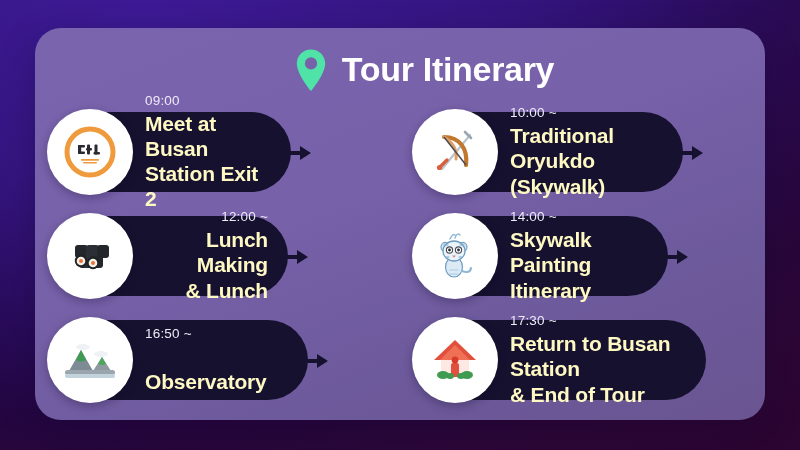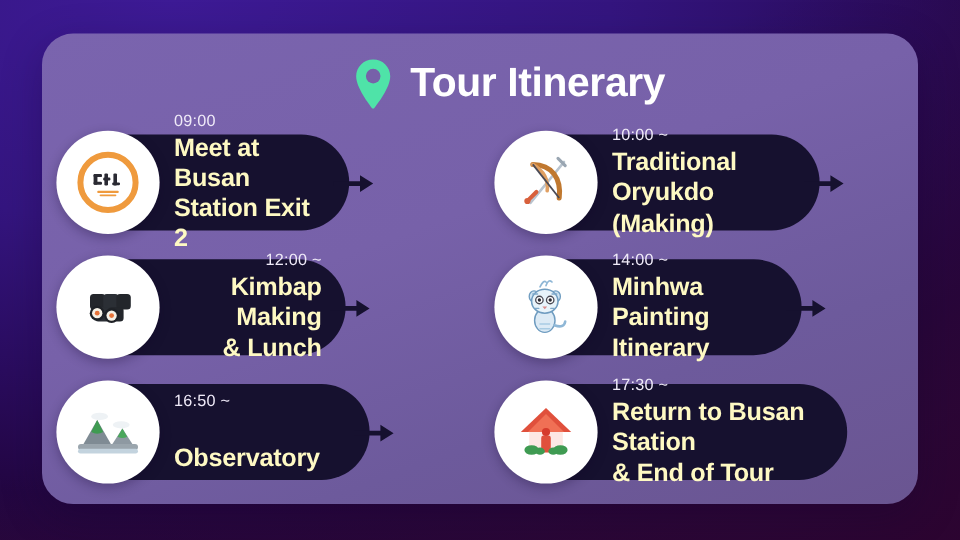--- a/index.html
+++ b/index.html
@@ -149,21 +149,21 @@
               <path d="M20 16 C30 22 33 30 32 38" fill="none" stroke="#e0a063" stroke-width="3" stroke-linecap="round"></path>
               <path d="M20 16 L42 44" stroke="#4a4a55" stroke-width="1.5"></path>
               <path d="M16 46 l7-7" stroke="#d8603c" stroke-width="3.4" stroke-linecap="round"></path>
               <circle cx="15.5" cy="46.5" r="2.6" fill="#d8603c"></circle>
             </svg>
           </div>
           <div class="txt">
             <span class="time">10:00 ~</span>
             <span class="label">
               <span>Traditional Oryukdo</span><br>
-              <span>(Making)</span>
+              <span>(Skywalk)</span>
             </span>
           </div>
         </div>
         <div class="arrow a2">
           <svg viewBox="0 0 34 22">
             <path d="M0 9h22V4l11 7-11 7v-5H0z" fill="#16112f"></path>
           </svg>
         </div>
       </div>
     </div>
@@ -187,21 +187,21 @@
                 <circle cx="22" cy="36" r="2" fill="#e8743a"></circle>
                 <circle cx="34" cy="38" r="6.2" fill="#1e2126"></circle>
                 <circle cx="34" cy="38" r="4.3" fill="#f5f1e6"></circle>
                 <circle cx="34" cy="38" r="2" fill="#e8743a"></circle>
               </g>
             </svg>
           </div>
           <div class="txt">
             <span class="time">12:00 ~</span>
             <span class="label">
-              <span>Kimbap Making</span><br>
+              <span>Lunch Making</span><br>
               <span>&amp; Lunch</span>
             </span>
           </div>
         </div>
         <div class="arrow a3">
           <svg viewBox="0 0 34 22">
             <path d="M0 9h22V4l11 7-11 7v-5H0z" fill="#16112f"></path>
           </svg>
         </div>
       </div>
@@ -222,21 +222,21 @@
               <circle cx="25.5" cy="25" r="1.4" fill="#2a2a33"></circle>
               <circle cx="34.5" cy="25" r="1.4" fill="#2a2a33"></circle>
               <path d="M28 30.5 h4 l-2 2.2z" fill="#d98a8a"></path>
               <path d="M20 20 h4 M36 20 h4 M22 32 h3 M35 32 h3" stroke="#7fa9ca" stroke-width="1.1" stroke-linecap="round"></path>
               <path d="M26 45 h8 M26 49 h8" stroke="#a8cbe3" stroke-width="1.2" stroke-linecap="round"></path>
             </svg>
           </div>
           <div class="txt">
             <span class="time">14:00 ~</span>
             <span class="label">
-              <span>Minhwa Painting</span><br>
+              <span>Skywalk Painting</span><br>
               <span>Itinerary</span>
             </span>
           </div>
         </div>
         <div class="arrow a4">
           <svg viewBox="0 0 34 22">
             <path d="M0 9h22V4l11 7-11 7v-5H0z" fill="#16112f"></path>
           </svg>
         </div>
       </div>

